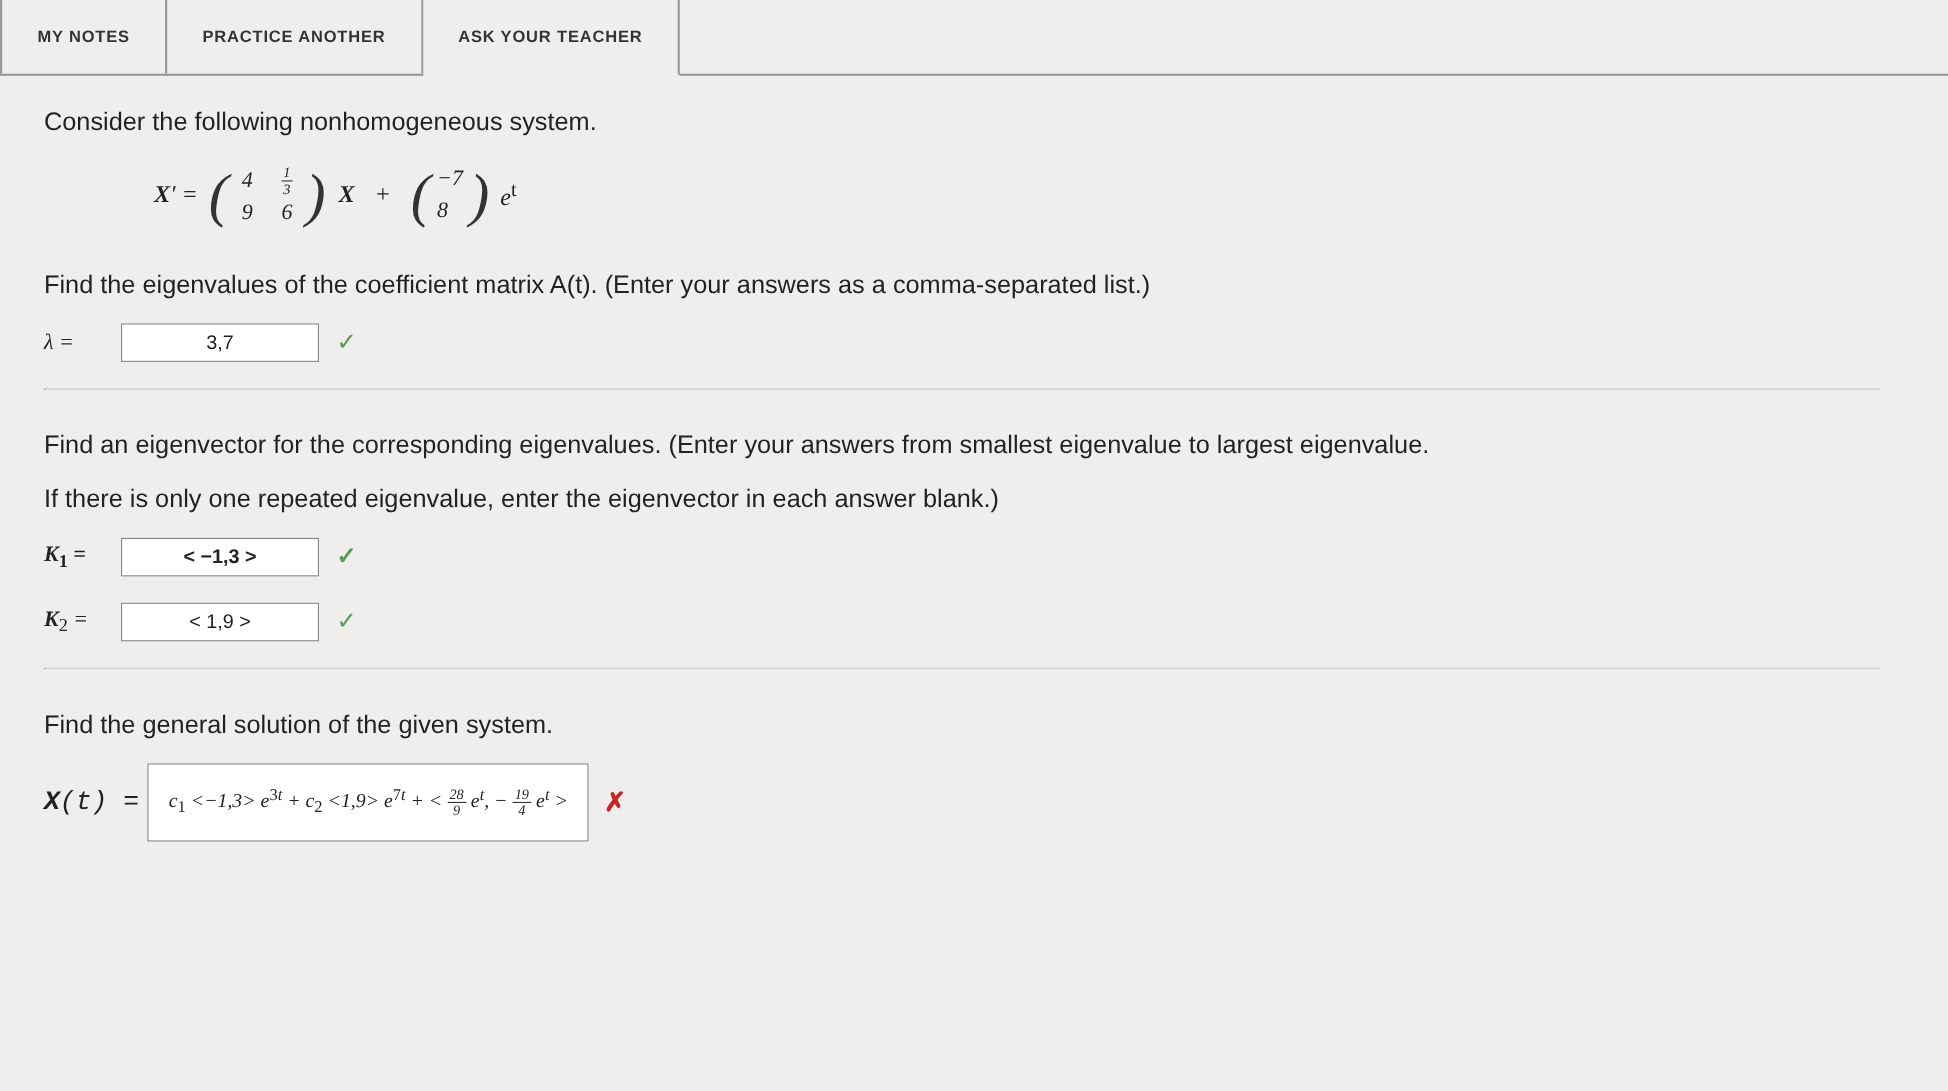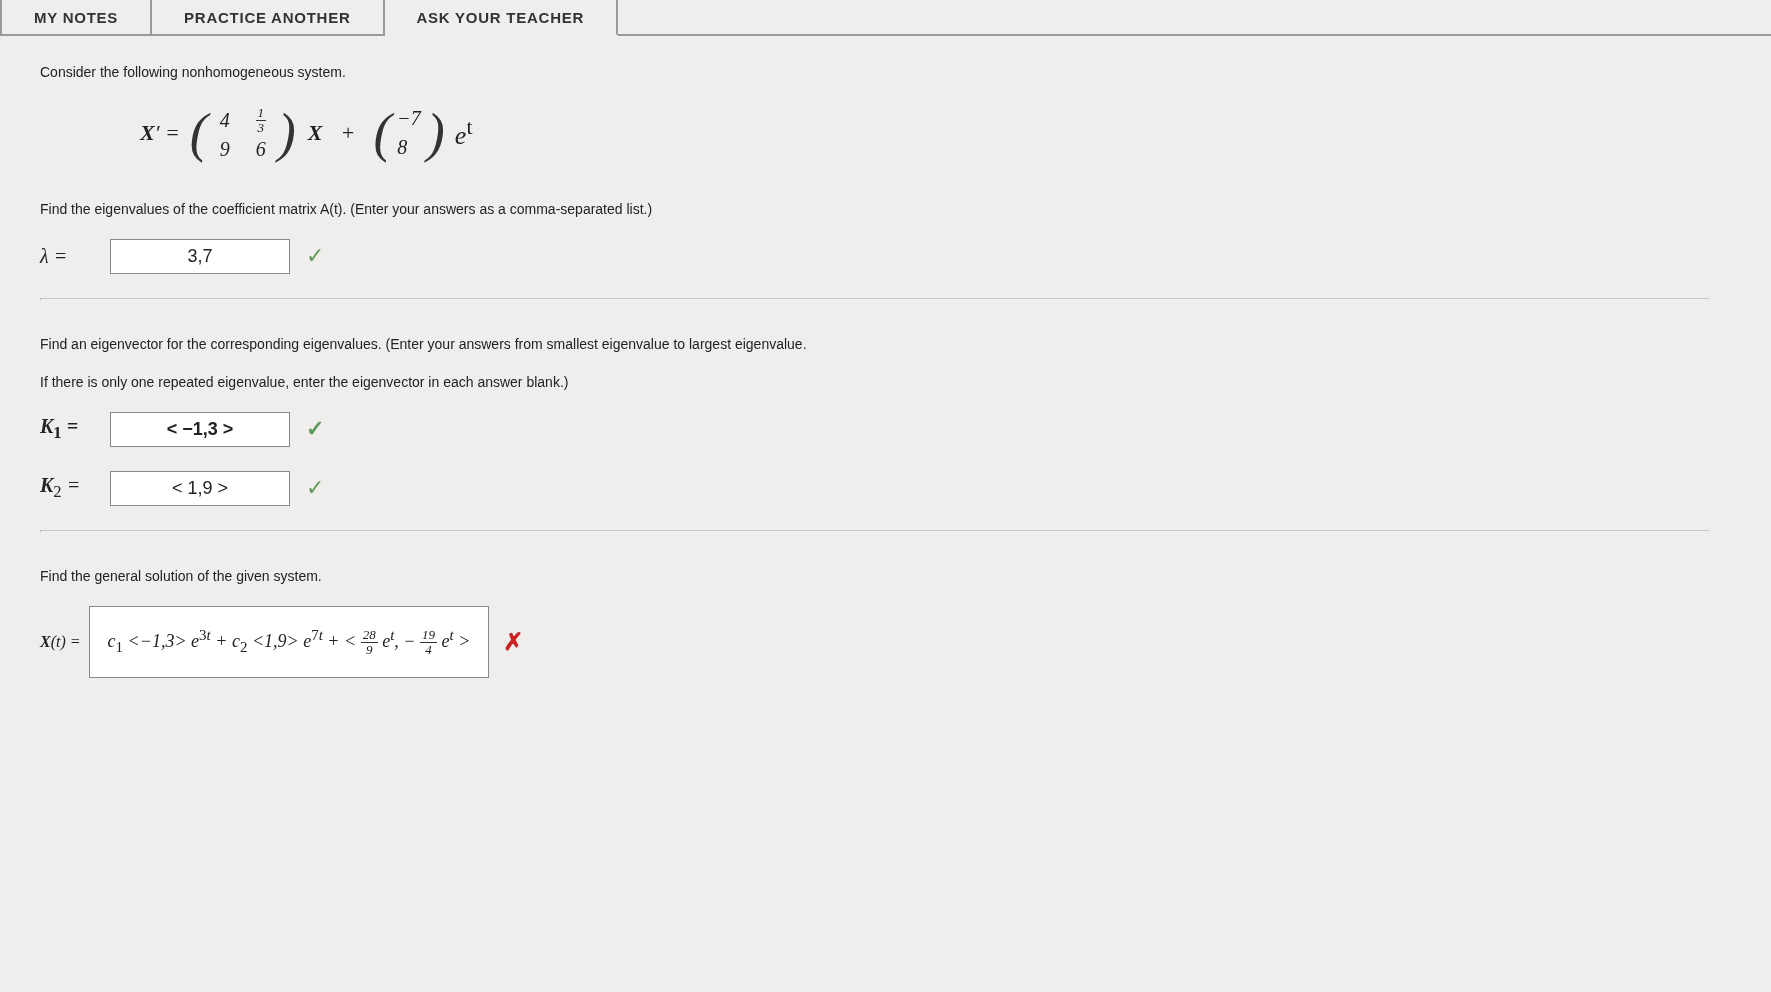--- a/index.html
+++ b/index.html
@@ -9,21 +9,21 @@
       color: #222;
       font-size: 16px;
     }
 
     .top-bar {
       display: flex;
       flex-direction: row;
       align-items: stretch;
       background: #f0eeec;
       border-bottom: 2px solid #999;
-      height: 36px;
+      height: 69px;
     }
 
     .tab-btn {
       display: flex;
       align-items: center;
       justify-content: center;
       padding: 0 32px;
       font-size: 15px;
       font-weight: bold;
       letter-spacing: 0.05em;
@@ -42,21 +42,21 @@
       border-bottom: 2px solid #f0eeec;
       margin-bottom: -2px;
     }
 
     .content {
       padding: 28px 40px 40px 40px;
       max-width: 1750px;
     }
 
     .problem-text {
-      font-size: 14px;
+      font-size: 23px;
       margin-bottom: 22px;
       font-family: Arial, sans-serif;
       color: #222;
     }
 
     .math-display {
       display: flex;
       align-items: center;
       margin: 18px 0 24px 100px;
       font-size: 22px;
@@ -168,23 +168,24 @@
     }
 
     .general-solution-row {
       display: flex;
       align-items: center;
       gap: 8px;
       margin-top: 8px;
     }
 
     .x-label {
-      font-size: 16px;
+      font-size: 24px;
       font-style: italic;
       white-space: nowrap;
+      font-family: Liberation Mono, monospace;
     }
 
     .solution-box {
       border: 1px solid #888;
       background: #fff;
       padding: 20px 18px;
       font-size: 18px;
       font-style: italic;
       display: inline-block;
     }
@@ -244,21 +245,21 @@
       <span class="plus-sign">+</span>
 
       <span class="matrix-container">
         <span class="matrix-paren">(</span>
         <span class="small-matrix">
           <span>−7</span>
           <span style="padding-top:4px;">8</span>
         </span>
         <span class="matrix-paren">)</span>
       </span>
-      <span style="font-style:italic; font-size:26px;">e<sup>t</sup></span>
+      <span style="font-style:italic; font-size:22px;">e<sup>t</sup></span>
     </span>
   </div>
 
   <div class="question-block">
     <div class="problem-text">Find the eigenvalues of the coefficient matrix A(t). (Enter your answers as a comma-separated list.)</div>
     <div class="answer-row">
       <span class="answer-label lambda-sym">λ =</span>
       <span class="answer-box">3,7</span>
       <span class="check-icon">✓</span>
     </div>

